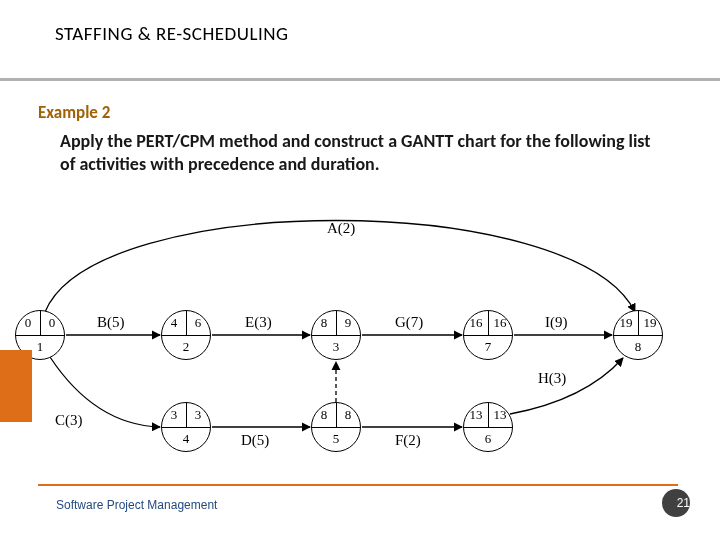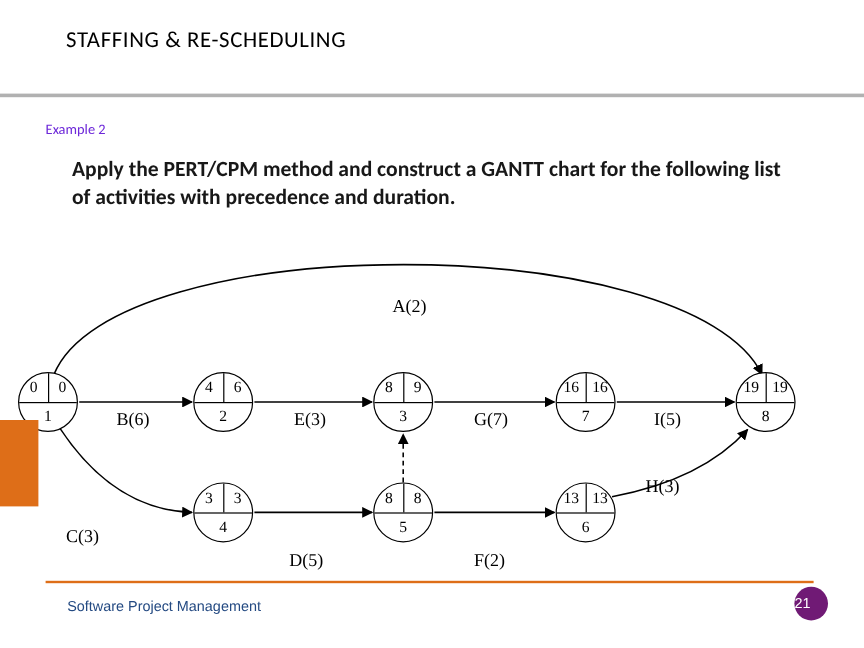--- a/index.html
+++ b/index.html
@@ -26,23 +26,23 @@
     left: 0;
     top: 78px;
     width: 720px;
     height: 3px;
     background: #b1b1b1;
   }
   .example {
     position: absolute;
     left: 38px;
     top: 102px;
-    font-weight: normal;
-    font-size: 12px;
-    color: #6d28d9;
+    font-weight: bold;
+    font-size: 17px;
+    color: #a16207;
   }
   .prompt {
     position: absolute;
     left: 60px;
     top: 130px;
     width: 600px;
     font-weight: bold;
     font-size: 18px;
     line-height: 1.3;
     color: #181818;
@@ -96,21 +96,20 @@
     width: 100%;
     text-align: center;
     font-family: Georgia, "Times New Roman", serif;
     font-size: 13px;
   }
   .edge-label {
     position: absolute;
     font-family: Georgia, "Times New Roman", serif;
     font-size: 15px;
     white-space: nowrap;
-    margin-top: 28px;
   }
   svg.arrows {
     position: absolute;
     left: 0; top: 0;
     width: 690px;
     height: 260px;
     overflow: visible;
   }
   .accent-bar {
     position: absolute;
@@ -136,26 +135,26 @@
     font-size: 12px;
     color: #244a82;
   }
   .pagenum-circle {
     position: absolute;
     right: 30px;
     top: 489px;
     width: 28px;
     height: 28px;
     border-radius: 50%;
-    background: #701a75;
+    background: #404040;
     color: #fff;
     font-size: 12px;
     display: flex;
     align-items: center;
-    justify-content: flex-start;
+    justify-content: flex-end;
     font-family: Arial, sans-serif;
   }
 </style>
 </head>
 <body>
 
 <div class="title">STAFFING &amp; RE-SCHEDULING</div>
 <div class="rule-top"></div>
 
 <div class="example">Example 2</div>
@@ -242,24 +241,24 @@
   </div>
   <div class="node" style="left:448px;top:202px">
     <div class="vline"></div>
       <div class="hline"></div>
     <div class="es">13</div>
     <div class="ef">13</div>
     <div class="id">6</div>
   </div>
 
   <div class="edge-label" style="left:312px;top:20px">A(2)</div>
-  <div class="edge-label" style="left:82px;top:114px">B(6)</div>
+  <div class="edge-label" style="left:82px;top:114px">B(5)</div>
   <div class="edge-label" style="left:230px;top:114px">E(3)</div>
   <div class="edge-label" style="left:380px;top:114px">G(7)</div>
-  <div class="edge-label" style="left:530px;top:114px">I(5)</div>
+  <div class="edge-label" style="left:530px;top:114px">I(9)</div>
   <div class="edge-label" style="left:40px;top:212px">C(3)</div>
   <div class="edge-label" style="left:226px;top:232px">D(5)</div>
   <div class="edge-label" style="left:380px;top:232px">F(2)</div>
   <div class="edge-label" style="left:523px;top:170px">H(3)</div>
 
 </div>
 
 <div class="accent-bar"></div>
 <div class="rule-bottom"></div>
 <div class="footer">Software Project Management</div>

